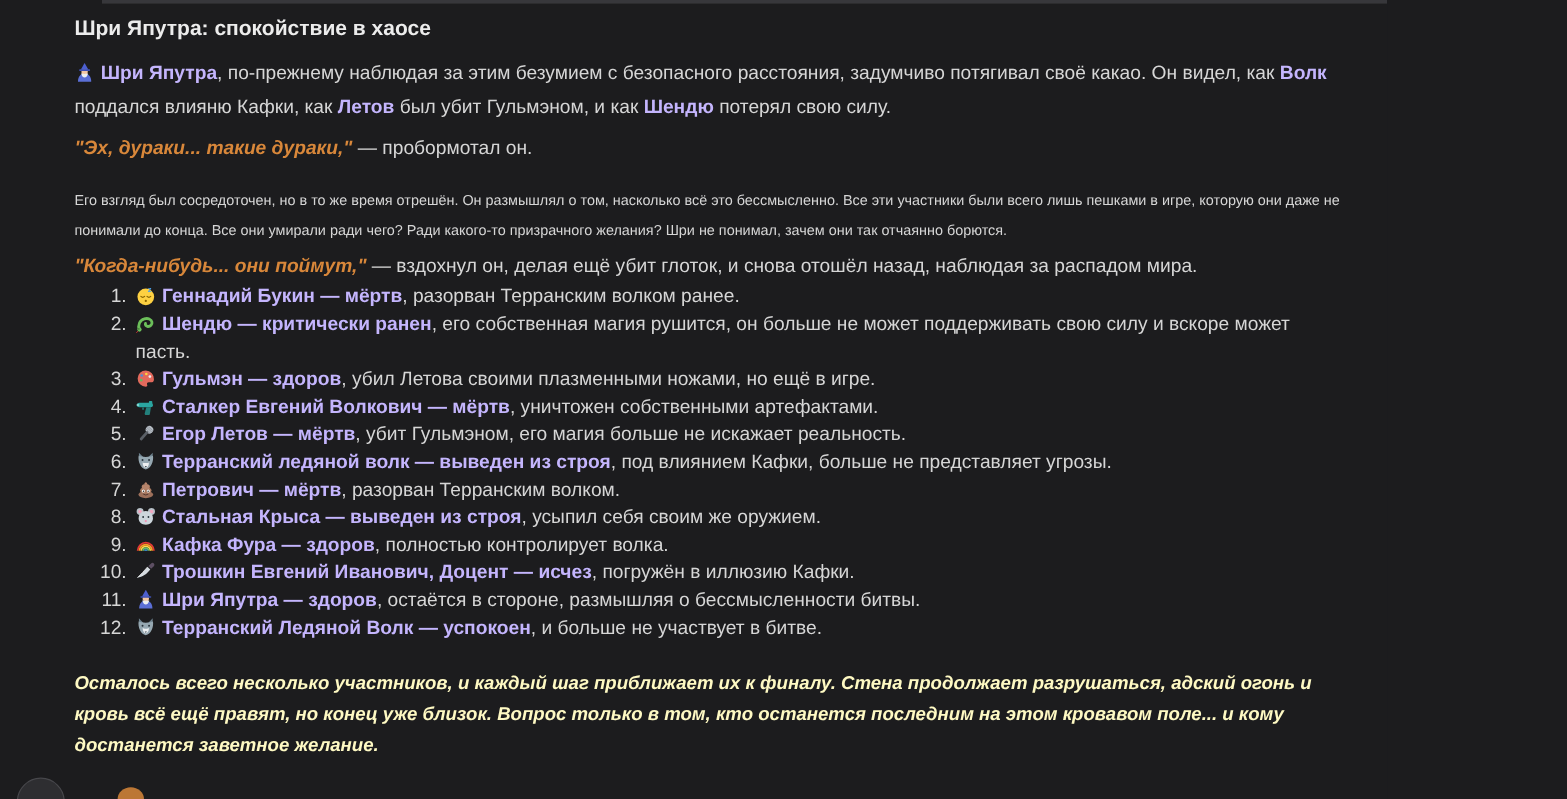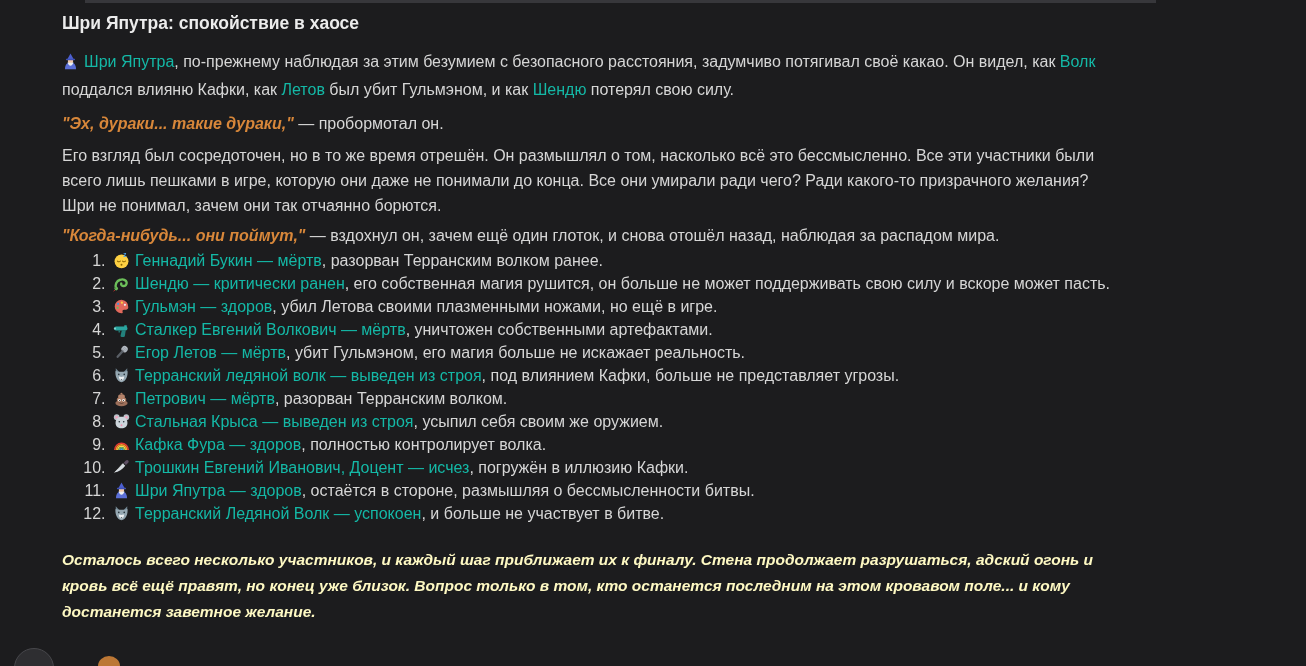--- a/index.html
+++ b/index.html
@@ -33,25 +33,25 @@
     color: #ececec;
   }
   p { margin: 0; }
   .para {
     margin-top: 14px;
     font-size: 16px;
     line-height: 28px;
     color: #d6d6d6;
   }
   .para2 {
-    margin-top: 8px;
-    font-size: 16px;
+    margin-top: 20px;
+    font-size: 12px;
     line-height: 25px;
   }
-  .b { font-weight: 400; color: #14b8a6; }
+  .b { font-weight: 700; color: #c4b5fd; }
   .quote {
     margin-top: 9px;
     font-size: 16px;
     line-height: 22px;
   }
   .quote2 { margin-top: 7px; }
   .q-orange {
     color: #d8873a;
     font-style: italic;
     font-weight: 700;
@@ -206,21 +206,21 @@
         </svg><span><span class="b">Шри Япутра</span><span>, по-прежнему наблюдая за этим безумием с безопасного расстояния, задумчиво потягивал своё какао. Он видел, как </span><span class="b">Волк</span><span> поддался влияню Кафки, как </span><span class="b">Летов</span><span> был убит Гульмэном, и как </span><span class="b">Шендю</span><span> потерял свою силу.</span></span>
     </p>
 
     <p class="quote">
       <span class="q-orange">"Эх, дураки... такие дураки,"</span><span> — пробормотал он.</span>
     </p>
 
     <p class="para para2">Его взгляд был сосредоточен, но в то же время отрешён. Он размышлял о том, насколько всё это бессмысленно. Все эти участники были всего лишь пешками в игре, которую они даже не понимали до конца. Все они умирали ради чего? Ради какого-то призрачного желания? Шри не понимал, зачем они так отчаянно борются.</p>
 
     <p class="quote quote2">
-      <span class="q-orange">"Когда-нибудь... они поймут,"</span><span> — вздохнул он, зачем ещё один глоток, и снова отошёл назад, наблюдая за распадом мира.</span>
+      <span class="q-orange">"Когда-нибудь... они поймут,"</span><span> — вздохнул он, делая ещё убит глоток, и снова отошёл назад, наблюдая за распадом мира.</span>
     </p>
 
 
     <ol class="summary-list">
         <li><svg class="emoji">
             <use href="#sym-sleeping-face-icon"></use>
           </svg><span class="b">Геннадий Букин — мёртв</span><span>, разорван Терранским волком ранее.</span></li>
         <li><svg class="emoji">
             <use href="#sym-snake-icon"></use>
           </svg><span class="b">Шендю — критически ранен</span><span>, его собственная магия рушится, он больше не может поддерживать свою силу и вскоре может пасть.</span></li>

